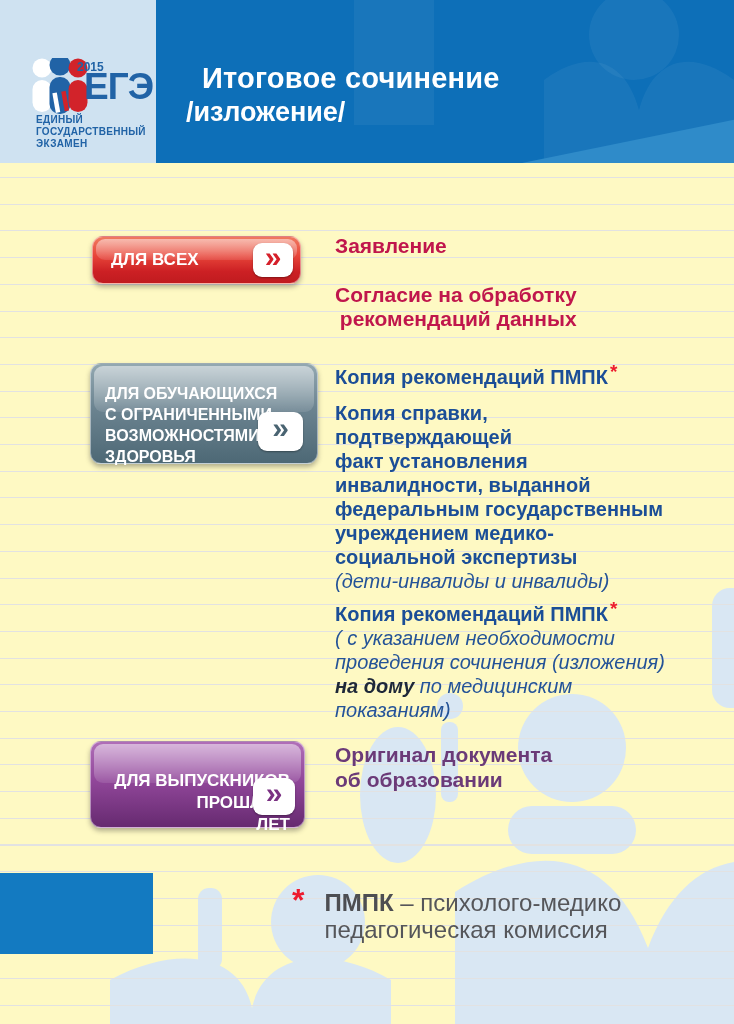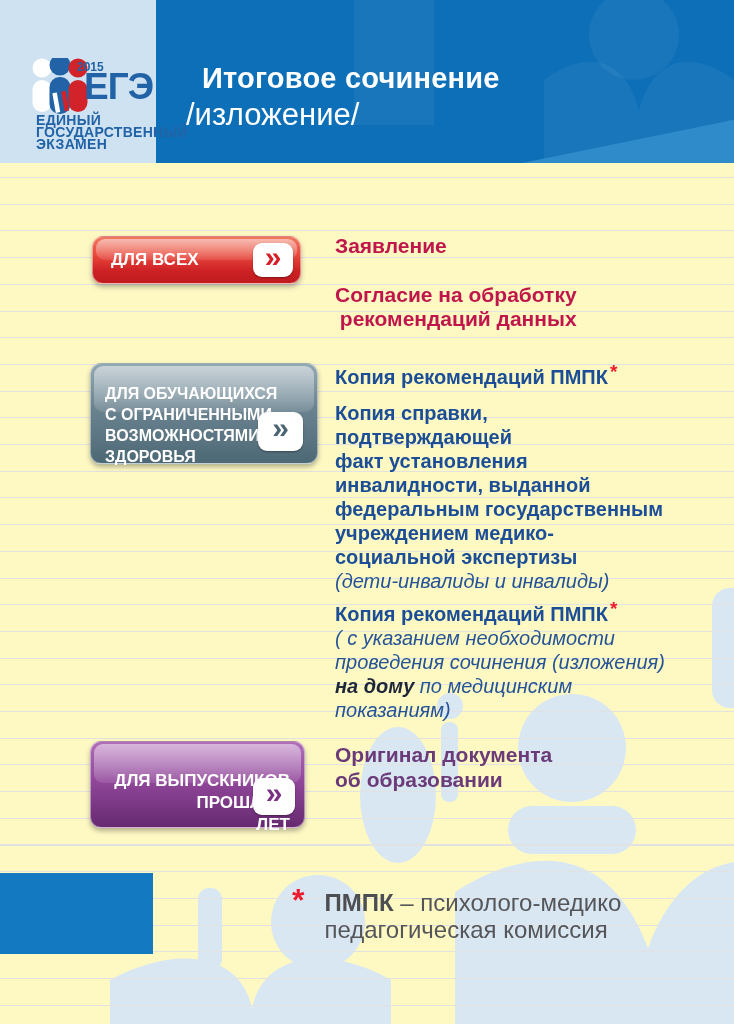--- a/index.html
+++ b/index.html
@@ -13,27 +13,27 @@
     position:absolute;left:0;top:177px;width:734px;height:840px;z-index:1;
     background:repeating-linear-gradient(to bottom,#e2e2e2 0,#e2e2e2 1px,transparent 1px,transparent 26.7px);
   }
   
   .band{position:absolute;left:0;top:0;width:734px;height:163px;background:#0d6fb8;z-index:2;}
   .band-shapes{position:absolute;left:334px;top:0;}
   .fold{position:absolute;right:0;bottom:0;width:212px;height:45px;background:#2f8bc9;
         clip-path:polygon(0 100%,100% 4%,100% 100%);}
   .titles{position:absolute;left:186px;top:62px;color:#ffffff;}
   .title{font-size:29px;font-weight:bold;letter-spacing:.2px;margin-left:16px;}
-  .subtitle{font-size:31px;font-weight:normal;margin-top:2px;}
+  .subtitle{font-size:27px;font-weight:bold;margin-top:2px;}
   
   .logo{position:absolute;left:0;top:0;width:156px;height:163px;background:#cfe2f1;}
   .logo-people{position:absolute;left:30px;top:58px;}
   .logo-year{position:absolute;left:77px;top:60px;font-size:12px;font-weight:bold;color:#2163a6;}
   .logo-acronym{position:absolute;left:84px;top:66px;font-size:37px;font-weight:bold;color:#2163a6;letter-spacing:-1px;}
-  .logo-caption{position:absolute;left:36px;top:114px;font-size:14px;font-weight:bold;color:#2163a6;line-height:12px;letter-spacing:.3px;}
+  .logo-caption{position:absolute;left:36px;top:114px;font-size:10px;font-weight:bold;color:#2163a6;line-height:12px;letter-spacing:.3px;}
   
   .page-title{position:absolute;left:174px;top:166px;margin:0;z-index:3;
     font-size:30px;font-weight:bold;color:#0d6cb7;}
   
   .btn{position:absolute;z-index:3;border-radius:11px;color:#fff;font-weight:bold;
        box-shadow:0 3px 5px rgba(40,40,40,.35);border:1px solid rgba(255,255,255,.45);box-sizing:border-box;}
   .btn::before{content:"";position:absolute;left:3px;right:3px;top:2px;height:46%;
        border-radius:9px;background:linear-gradient(rgba(255,255,255,.5),rgba(255,255,255,.1));pointer-events:none;}
   .red-btn{left:92px;top:236px;width:209px;height:48px;
        background:linear-gradient(#f07a60 0%,#e8463a 40%,#cc2024 75%,#c01b1f 100%);

